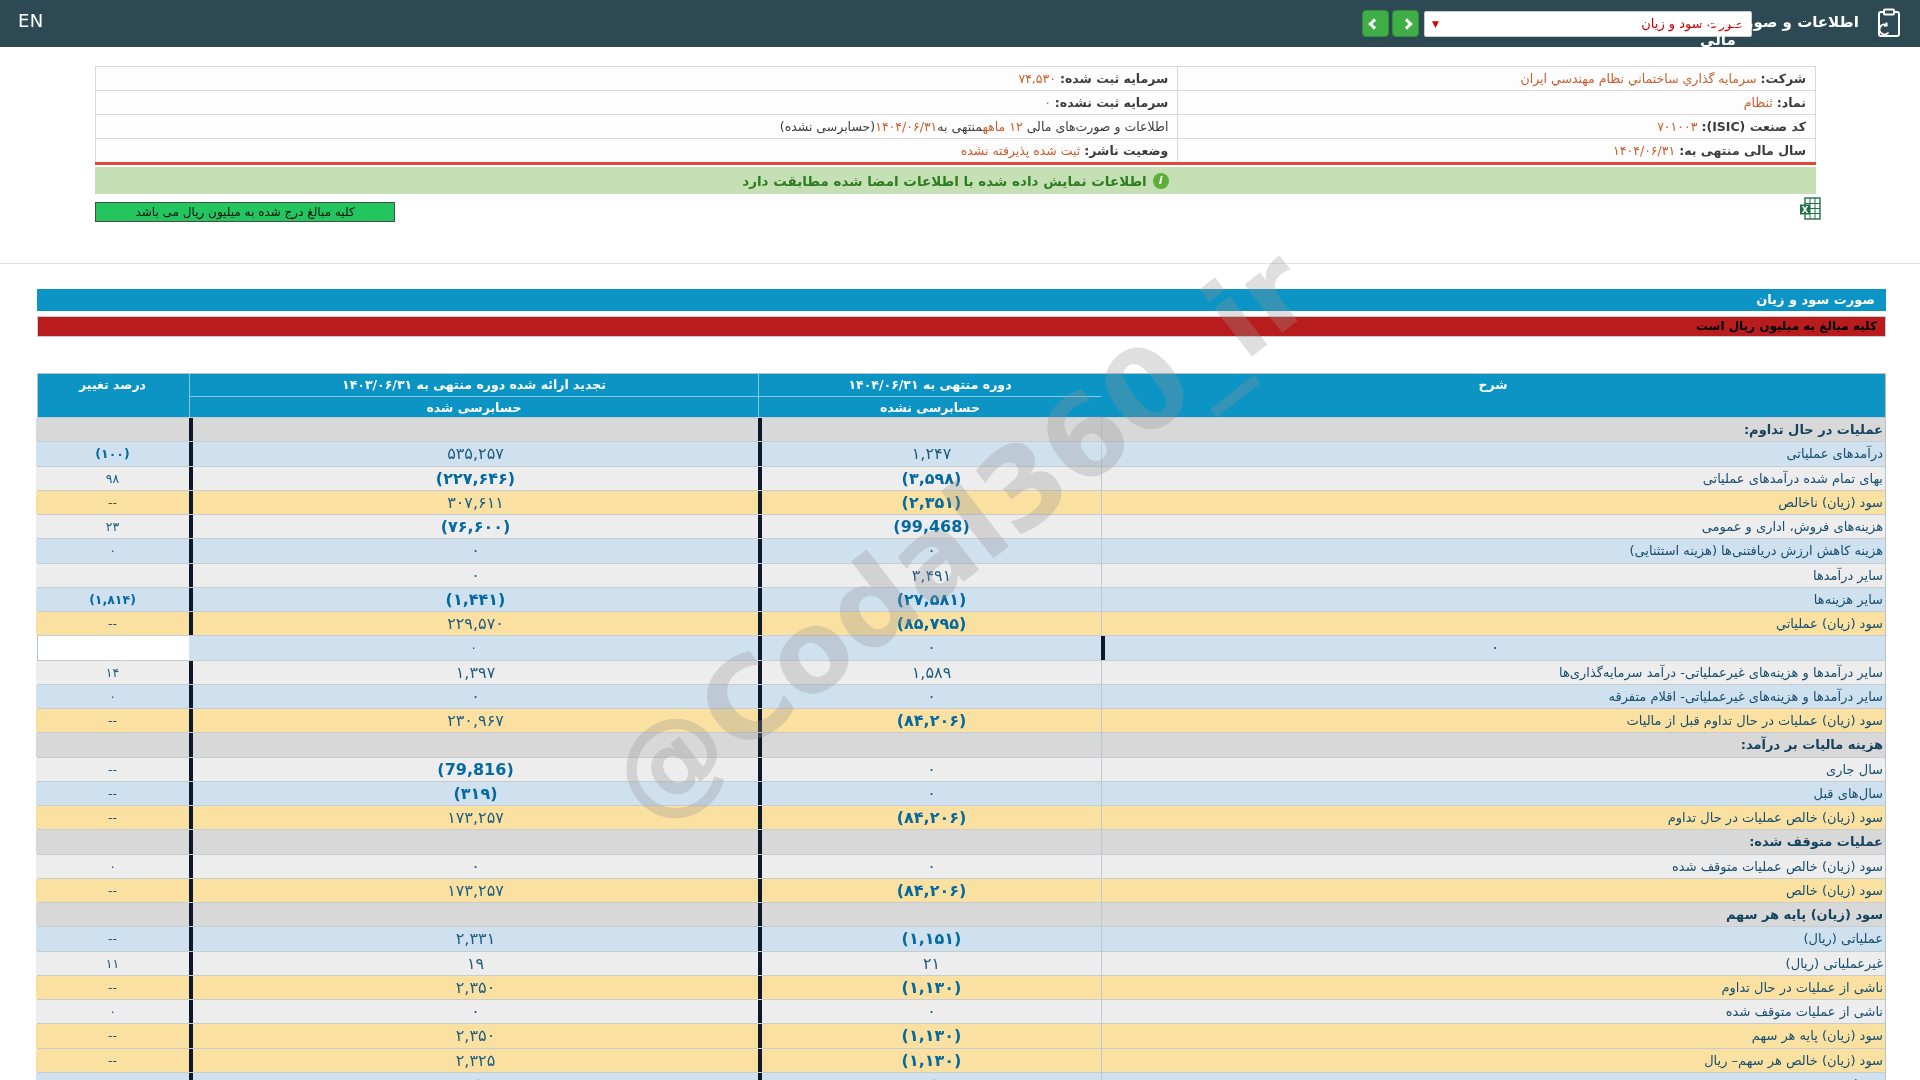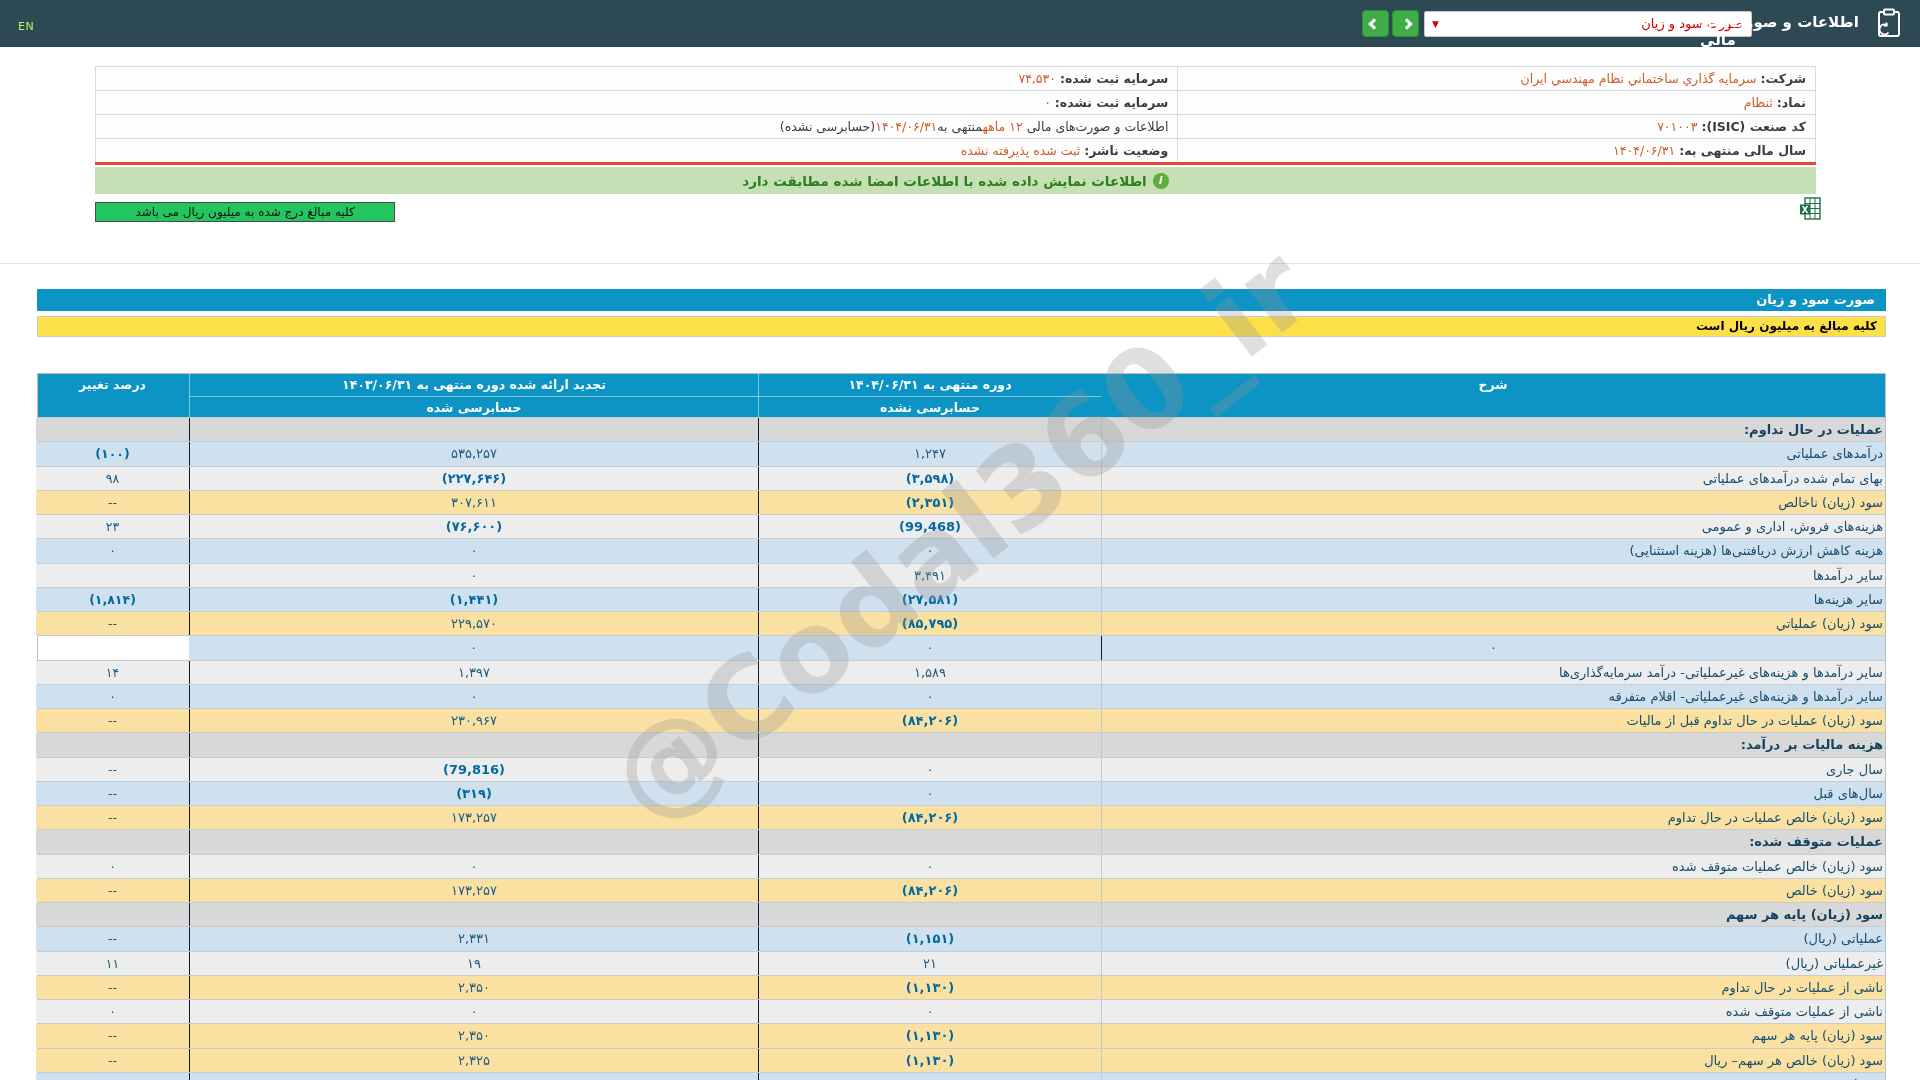--- a/index.html
+++ b/index.html
@@ -2,21 +2,21 @@
 <html lang="fa" dir="rtl"><head>
 <meta charset="utf-8">
 <style>
   * { box-sizing: border-box; margin: 0; padding: 0; }
   html, body { width: 1920px; height: 1080px; overflow: hidden; background: #fff;
     font-family: "DejaVu Sans", sans-serif; direction: rtl; }
   .abs { position: absolute; }
 
   
   .topbar { left: 0; top: 0; width: 1920px; height: 47px; background: #2d4a54; z-index: 10; }
-  .lang { left: 18px; top: 20px; color: #bef264; font-size: 11px; letter-spacing: .5px; cursor: pointer; }
+  .lang { left: 18px; top: 10px; color: #ffffff; font-size: 18px; letter-spacing: .5px; cursor: pointer; }
   .topbar-title { left: 1700px; top: 13px; width: 170px; text-align: left; color: #fff; font-size: 15px; font-weight: bold; }
   .clipboard { left: 1876px; top: 8px; }
   .report-select { left: 1424px; top: 11px; width: 328px; height: 26px; background: #fff;
     border: 1px solid #c9c9c9; border-radius: 2px; line-height: 24px; cursor: pointer; }
   .report-select .val { position: absolute; right: 8px; top: 0; color: #d40000; font-size: 13px; }
   .report-select .caret { position: absolute; left: 7px; top: 0; color: #d40000; font-size: 9px; }
   .nav-btn { top: 10px; width: 27px; height: 27px; border-radius: 4px; background: #3fae47;
     border: 1px solid #2e8f37; display: flex; align-items: center; justify-content: center; cursor: pointer; }
   .nav-btn.prev { left: 1362px; } .nav-btn.next { left: 1392px; }
   .chev { display: inline-block; width: 8px; height: 8px; border: solid #fff; border-width: 0 0 3px 3px; }
@@ -42,39 +42,39 @@
 
   .unit-box { left: 95px; top: 202px; width: 300px; height: 20px; border: 1px solid #4a4a4a;
     background: #22c55e; font-size: 12px; color: #111; text-align: center; line-height: 18px; }
   .excel { left: 1800px; top: 197px; cursor: pointer; }
 
   .divider { left: 0; top: 263px; width: 1920px; height: 1px; background: #e3e3e3; }
 
   
   .section-bar { left: 37px; top: 289px; width: 1849px; height: 22px; background: #0c94c4;
     color: #fff; font-weight: bold; font-size: 13px; line-height: 22px; padding-right: 11px; }
-  .unit-row { left: 37px; top: 316px; width: 1849px; height: 21px; background: #fde047; border: 1px solid #ccc;
+  .unit-row { left: 37px; top: 316px; width: 1849px; height: 21px; background: #b91c1c; border: 1px solid #ccc;
     color: #000; font-weight: bold; font-size: 12px; line-height: 19px; padding-right: 8px; }
 
   
   .main-table { left: 37px; top: 373px; width: 1849px; border: 1px solid #b9c2c7; background: #fff; }
   .thead { position: relative; height: 43px; background: #0c94c4; color: #fff; font-weight: bold; font-size: 12.5px; }
   .th { position: absolute; text-align: center; padding-top: 3px; }
   .th-desc { right: 0; top: 0; width: 784px; height: 43px; }
   .th-curr { right: 784px; top: 0; width: 343px; height: 22px; border-left: 1px solid rgba(255,255,255,.5); }
   .th-curr-sub { right: 784px; top: 22px; width: 343px; height: 21px; border-left: 1px solid rgba(255,255,255,.5); border-top: 1px solid rgba(255,255,255,.5); margin-left: 22px; }
   .th-rest { right: 1127px; top: 0; width: 569px; height: 22px; border-left: 1px solid rgba(255,255,255,.5); }
   .th-rest-sub { right: 1127px; top: 22px; width: 569px; height: 21px; border-left: 1px solid rgba(255,255,255,.5); border-top: 1px solid rgba(255,255,255,.5); }
   .th-chg { right: 1696px; top: 0; width: 153px; height: 43px; }
 
   .trow { display: grid; grid-template-columns: 784px 343px 569px 153px; height: 24.25px;
     line-height: 23px; border-top: 1px solid #c6cdd1; font-size: 13px; }
   .td { overflow: hidden; white-space: nowrap; }
   .td.desc { text-align: right; padding-right: 2px; color: #174e6f; border-left: 1px solid #bfc8cc; }
-  .td.num { text-align: center; color: #1d5c80; font-size: 13px; border-left: 1px solid #0f172a; }
+  .td.num { text-align: center; color: #1d5c80; font-size: 16px; border-left: 4px solid #0f172a; }
   .td.chg { text-align: center; color: #1d5c80; font-size: 12.5px; }
   .td.neg { color: #0369a1; font-weight: bold; }
   .trow.blue   .td { background: #cfe0ef; }
   .trow.gray   .td { background: #ededed; }
   .trow.yellow .td { background: #fbe1a1; }
   .trow.section .td { background: #d8d8d8; }
   .trow.section .td.desc { font-weight: bold; color: #14435f; }
 
   
   .watermark { left: 530px; top: 470px; width: 860px; text-align: center; direction: ltr;

